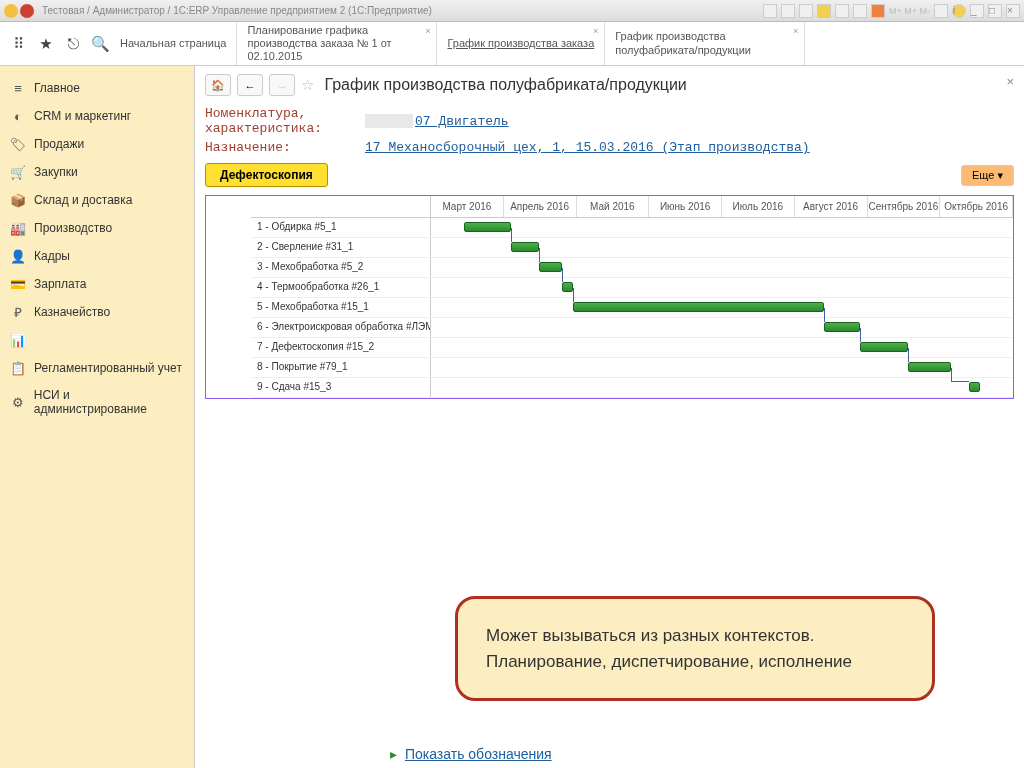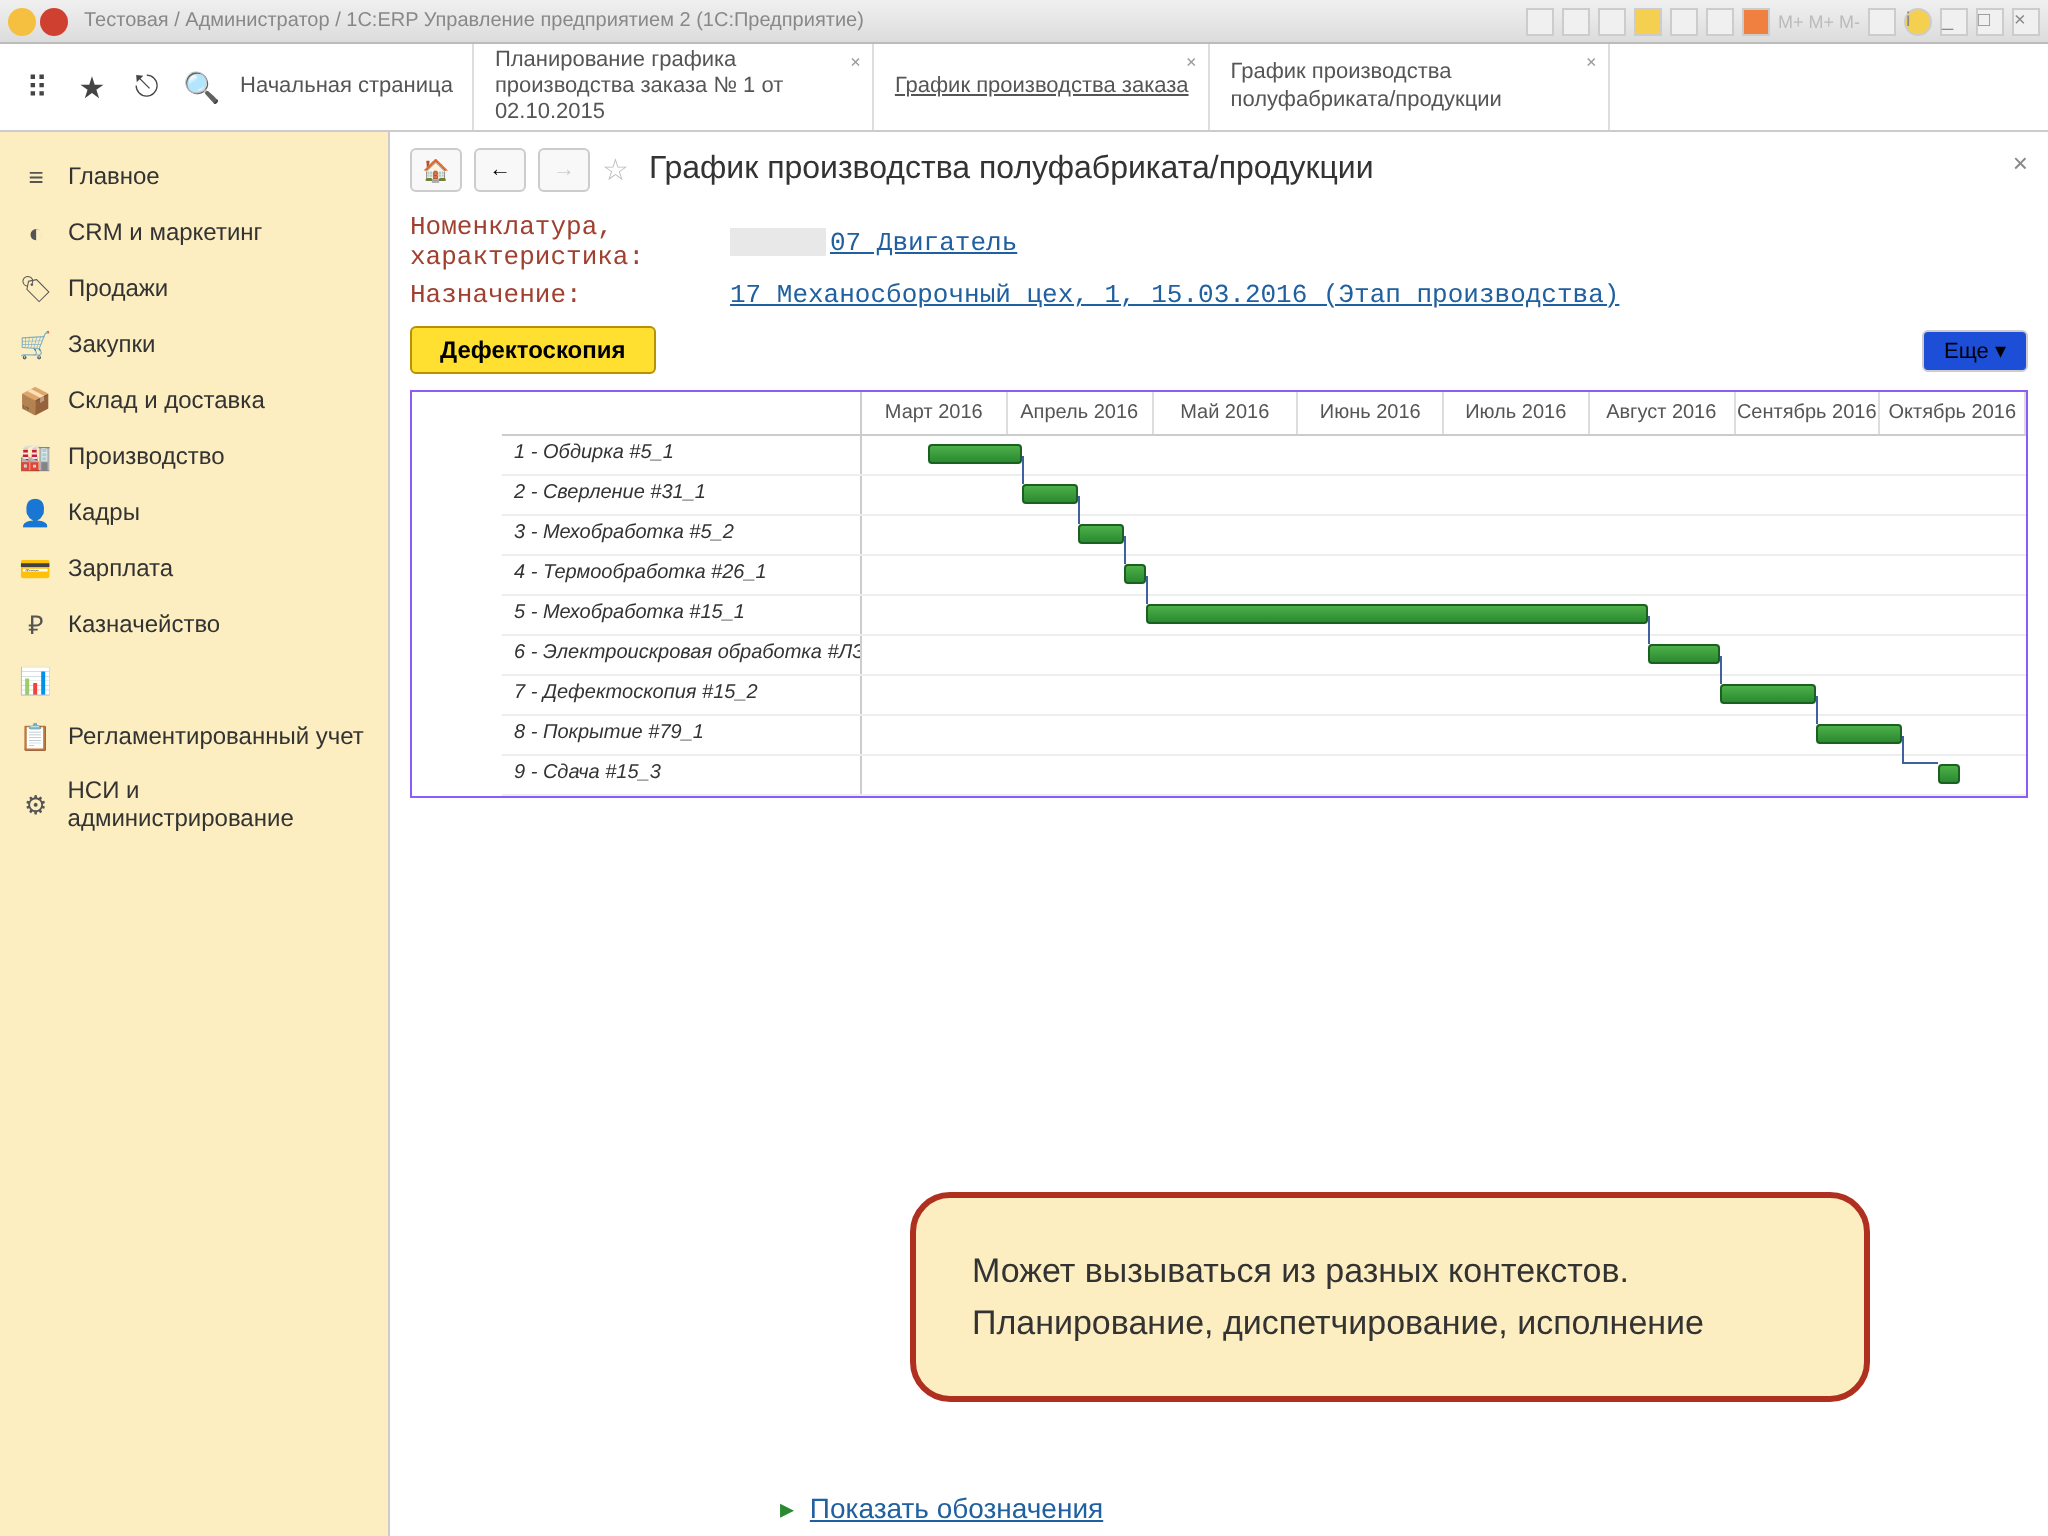--- a/index.html
+++ b/index.html
@@ -27,27 +27,27 @@
 .ph-btn { width: 26px; height: 22px; border: 1px solid #ccc; background: #f8f8f8; border-radius: 3px; display: flex; align-items: center; justify-content: center; font-size: 11px; }
 .ph-title { font-size: 16px; color: #333; margin-left: 4px; }
 .star { color: #bbb; font-size: 15px; }
 .close-x { position: absolute; right: 10px; top: 8px; font-size: 13px; color: #888; }
 .form-row { display: flex; align-items: center; font-size: 13px; margin-bottom: 4px; font-family: Liberation Mono, monospace; }
 .form-label { width: 160px; color: #a04030; }
 .form-link { color: #2060a0; text-decoration: underline; }
 .form-hidden { display: inline-block; width: 48px; height: 14px; background: #e8e8e8; margin-right: 2px; }
 .action-row { display: flex; align-items: center; margin: 8px 0; }
 .btn-yellow { background: #ffe030; border: 1px solid #b89000; border-radius: 3px; padding: 4px 14px; font-size: 12px; font-weight: bold; cursor: pointer; }
-.btn-more { margin-left: auto; border: 1px solid #ccc; background: #1d4ed8; border-radius: 3px; padding: 3px 10px; font-size: 11px; }
+.btn-more { margin-left: auto; border: 1px solid #ccc; background: #fdba74; border-radius: 3px; padding: 3px 10px; font-size: 11px; }
 .gantt-wrap { border: 1px solid #8b5cf6; margin-top: 4px; padding-left: 45px; }
 .gantt-header { display: flex; height: 22px; border-bottom: 1px solid #ccc; }
 .gantt-lcol { width: 180px; border-right: 1px solid #ccc; background: #fff; }
 .gantt-months { flex: 1; display: flex; }
 .gantt-month { flex: 1; border-right: 1px solid #ddd; font-size: 10px; color: #555; display: flex; align-items: center; justify-content: center; }
-.gantt-body { position: relative; font-style: italic; }
+.gantt-body { position: relative; }
 .gantt-row { display: flex; height: 20px; border-bottom: 1px solid #eee; }
 .gantt-row-label { width: 180px; padding: 3px 6px; font-size: 10px; color: #333; border-right: 1px solid #ccc; white-space: nowrap; overflow: hidden; }
 .gantt-row-track { flex: 1; position: relative; }
 .gantt-bar { position: absolute; height: 10px; top: 4px; background: linear-gradient(#4db048, #2a8a30); border: 1px solid #1a6020; border-radius: 2px; }
 .gantt-link { position: absolute; border-left: 1px solid #4060a0; border-bottom: 1px solid #4060a0; }
 .callout { position: absolute; left: 260px; top: 530px; width: 480px; background: #fceec0; border: 3px solid #b03020; border-radius: 20px; padding: 24px 28px; font-size: 17px; color: #333; line-height: 1.5; }
 .show-legend { position: absolute; left: 195px; bottom: 6px; font-size: 14px; }
 .show-legend .arrow { color: #2a8a30; margin-right: 4px; }
 .show-legend .link { color: #2060a0; text-decoration: underline; }
 </style>

